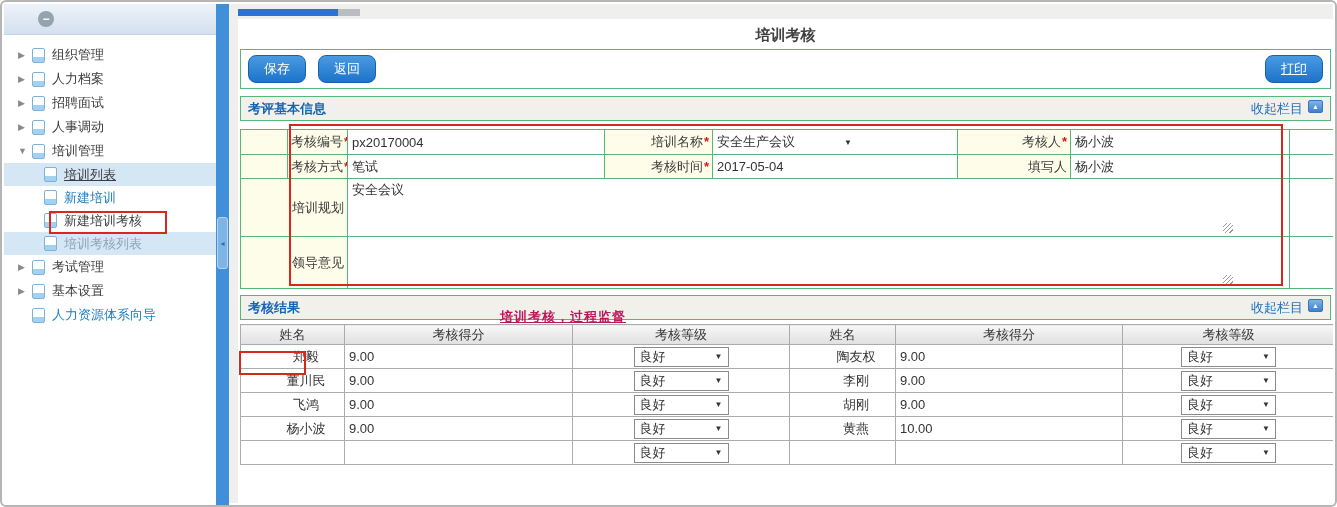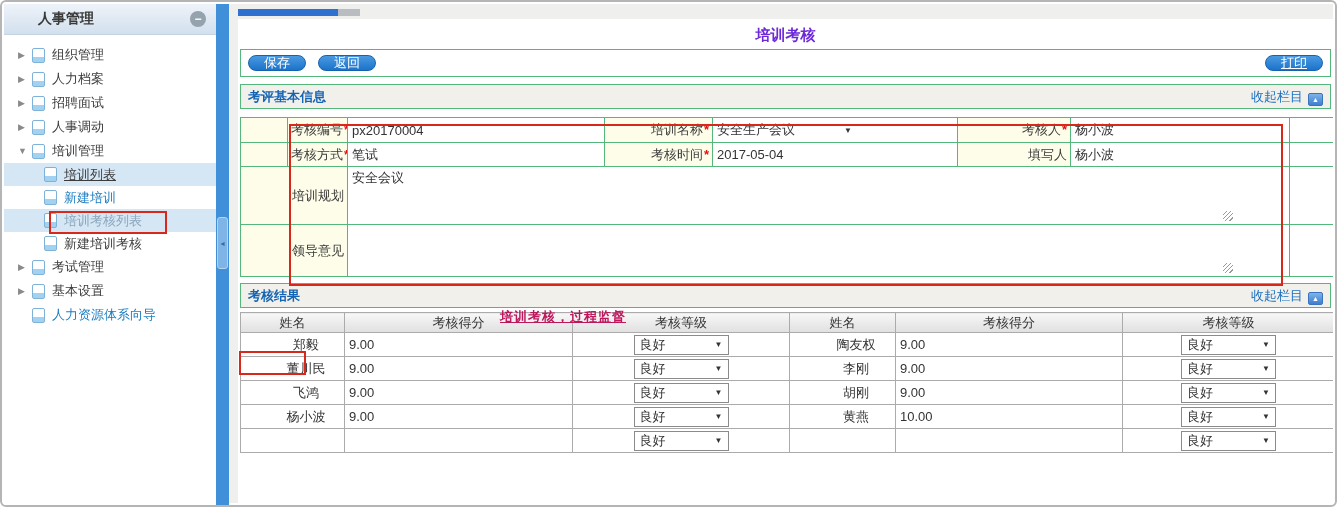--- a/index.html
+++ b/index.html
@@ -45,35 +45,35 @@
     color:#2f6fae; font-size:7px; cursor:pointer;
   }
   
   .mainwrap { position:absolute; left:227px; top:2px; right:2px; bottom:2px; background:#efefee; }
   .loadbar { position:absolute; top:5px; left:9px; width:122px; height:7px; background:#b9bdc2; }
   .loadbar .fill { position:absolute; left:0; top:0; width:100px; height:7px; background:#2e71cf; }
   .content {
     position:absolute; left:9px; right:0; top:15px; bottom:0;
     background:#fff; padding: 0 2px; overflow:hidden;
   }
-  .page-title { margin-top:4px; height:24px; line-height:24px; text-align:center; font-weight:bold; font-size:15px; color:#6d28d9; }
+  .page-title { margin-top:4px; height:24px; line-height:24px; text-align:center; font-weight:bold; font-size:15px; color:#404040; }
   .toolbar { margin-top:2px; border:1px solid #54b87c; padding:5px 7px; display:flex; align-items:center; }
   .btn {
-    height:16px; padding:0 15px; border:1px solid #1563ae; border-radius:8px;
+    height:28px; padding:0 15px; border:1px solid #1563ae; border-radius:8px;
     background: linear-gradient(#4a9ae2,#1c73c9); color:#fff; font-size:13px;
     display:inline-flex; align-items:center; cursor:pointer; margin-right:12px;
   }
   .btn.right { margin:0 0 0 auto;text-decoration:underline; }
   .sechead {
     margin-top:7px; border:1px solid #54b87c; background:#f2f0ea; height:25px;
     display:flex; align-items:center; justify-content:space-between; padding:0 7px;
   }
   .sechead.second { margin-top:6px; }
   .sec-title { color:#1464b4; font-weight:bold; font-size:13px; }
-  .collapse-link { color:#1b6fc0; font-size:13px; display:flex; align-items:flex-end; cursor:pointer; }
+  .collapse-link { color:#1b6fc0; font-size:13px; display:flex; align-items:flex-start; cursor:pointer; }
   .colico {
     width:15px; height:13px; border-radius:2px; border:1px solid #3a74bd;
     background: linear-gradient(#7db4e8,#3f7fd0); color:#fff; font-size:7px;
     display:inline-flex; align-items:center; justify-content:center; margin-left:5px;
   }
   
   table.form { margin-top:8px; width:100%; border-collapse:collapse; table-layout:fixed; }
   table.form td { border:1px solid #54b87c; font-size:13px; overflow:hidden; }
   td.lab { background:#fdfde9; text-align:right; padding:2px 3px; color:#3c3c3c; white-space:nowrap; }
   td.val { background:#fff; padding:2px 4px; }
@@ -111,21 +111,20 @@
     z-index:50; pointer-events:none; letter-spacing:1px;text-decoration:underline;
   }
 </style>
 </head>
 <body>
 
 <div class="window">
 
   <div class="sidebar">
     <div class="side-head">
-      <span class="side-title">人事管理</span>
       <span class="minus-btn">−</span>
     </div>
     <div class="tree">
       <div class="titem">
         <span class="tri">▶</span>
         <span class="doc"></span>
         <span class="tlabel">组织管理</span>
       </div>
       <div class="titem">
         <span class="tri">▶</span>
@@ -148,27 +147,27 @@
         <span class="tlabel">培训管理</span>
       </div>
       <div class="titem child sel uline">
         <span class="doc"></span>
         <span class="tlabel">培训列表</span>
       </div>
       <div class="titem child blue">
         <span class="doc"></span>
         <span class="tlabel">新建培训</span>
       </div>
+      <div class="titem child">
+        <span class="doc"></span>
+        <span class="tlabel">新建培训考核</span>
+      </div>
       <div class="titem child sel muted">
         <span class="doc"></span>
         <span class="tlabel">培训考核列表</span>
-      </div>
-      <div class="titem child">
-        <span class="doc"></span>
-        <span class="tlabel">新建培训考核</span>
       </div>
       <div class="titem">
         <span class="tri">▶</span>
         <span class="doc"></span>
         <span class="tlabel">考试管理</span>
       </div>
       <div class="titem">
         <span class="tri">▶</span>
         <span class="doc"></span>
         <span class="tlabel">基本设置</span>

